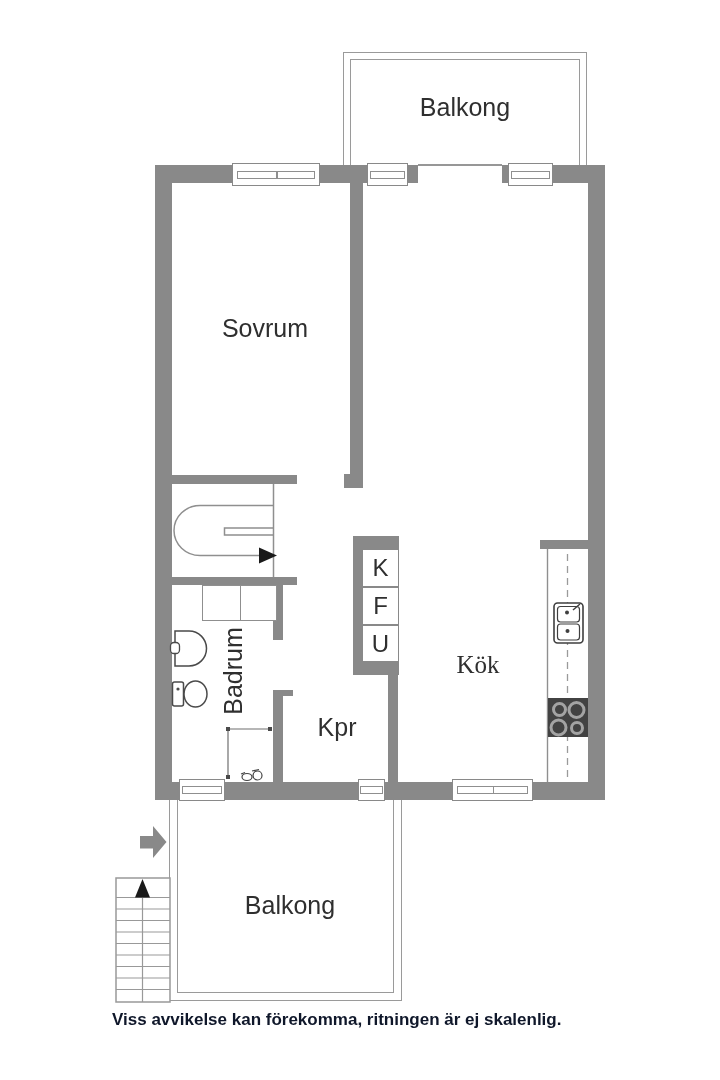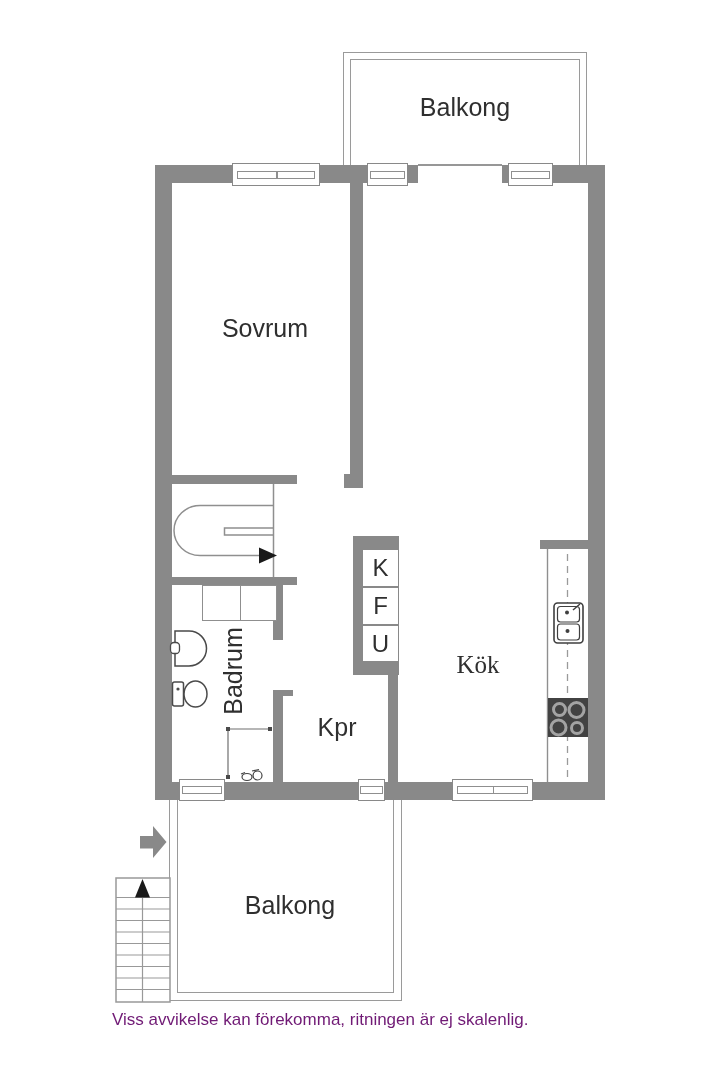--- a/index.html
+++ b/index.html
@@ -19,21 +19,21 @@
     position:absolute;transform:translate(-50%,-50%);
     font-size:25px;color:#2f2f2f;white-space:nowrap;line-height:1;
   }
   .room-label.rot{transform:translate(-50%,-50%) rotate(-90deg);}
   .kfu-box{
     position:absolute;background:#fff;border:1.4px solid #898989;box-sizing:border-box;
     display:flex;align-items:center;justify-content:center;
     font-size:24px;color:#2f2f2f;
   }
   .disclaimer{
-    position:absolute;left:112px;top:1010px;font-size:17px;color:#701a75;white-space:nowrap;
+    position:absolute;left:112px;top:1010px;font-size:17px;color:#0f172a;white-space:nowrap;font-weight:bold;
   }
   svg.overlay{position:absolute;left:0;top:0;}
 </style>
 </head>
 <body>
 
 <div class="stage">
 
   <div class="balcony top-open" style="left:343px;top:52px;width:244px;height:113px;"></div>
   <div class="balcony top-open" style="left:350px;top:59px;width:230px;height:106px;"></div>

